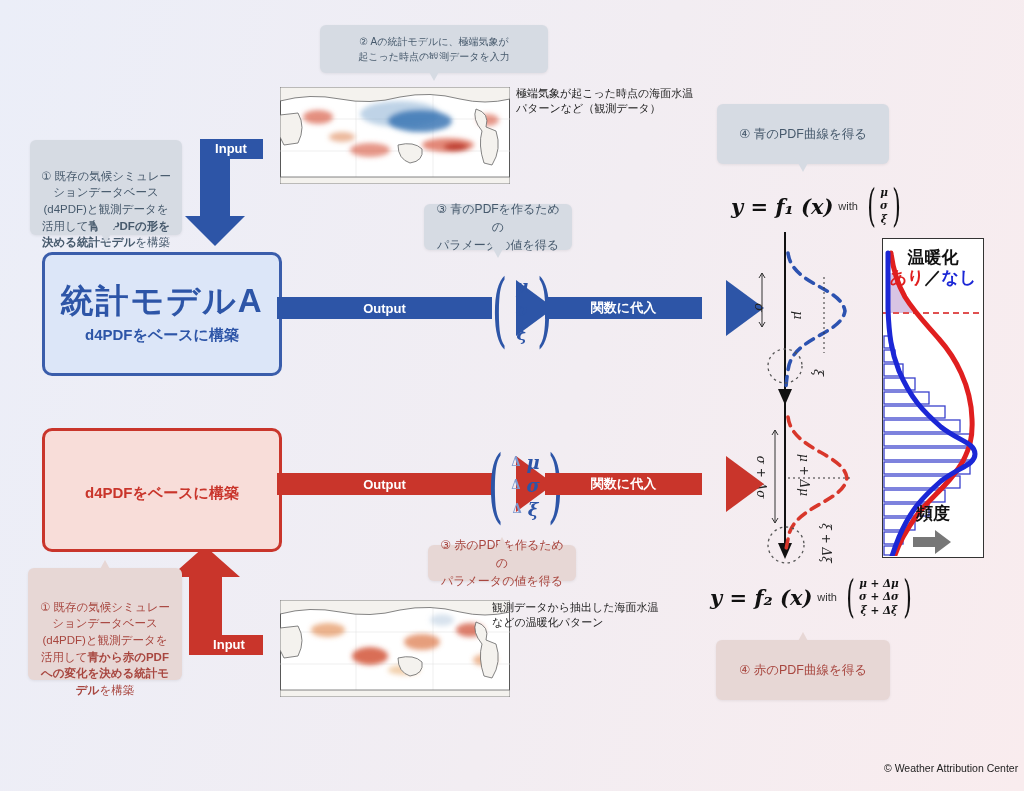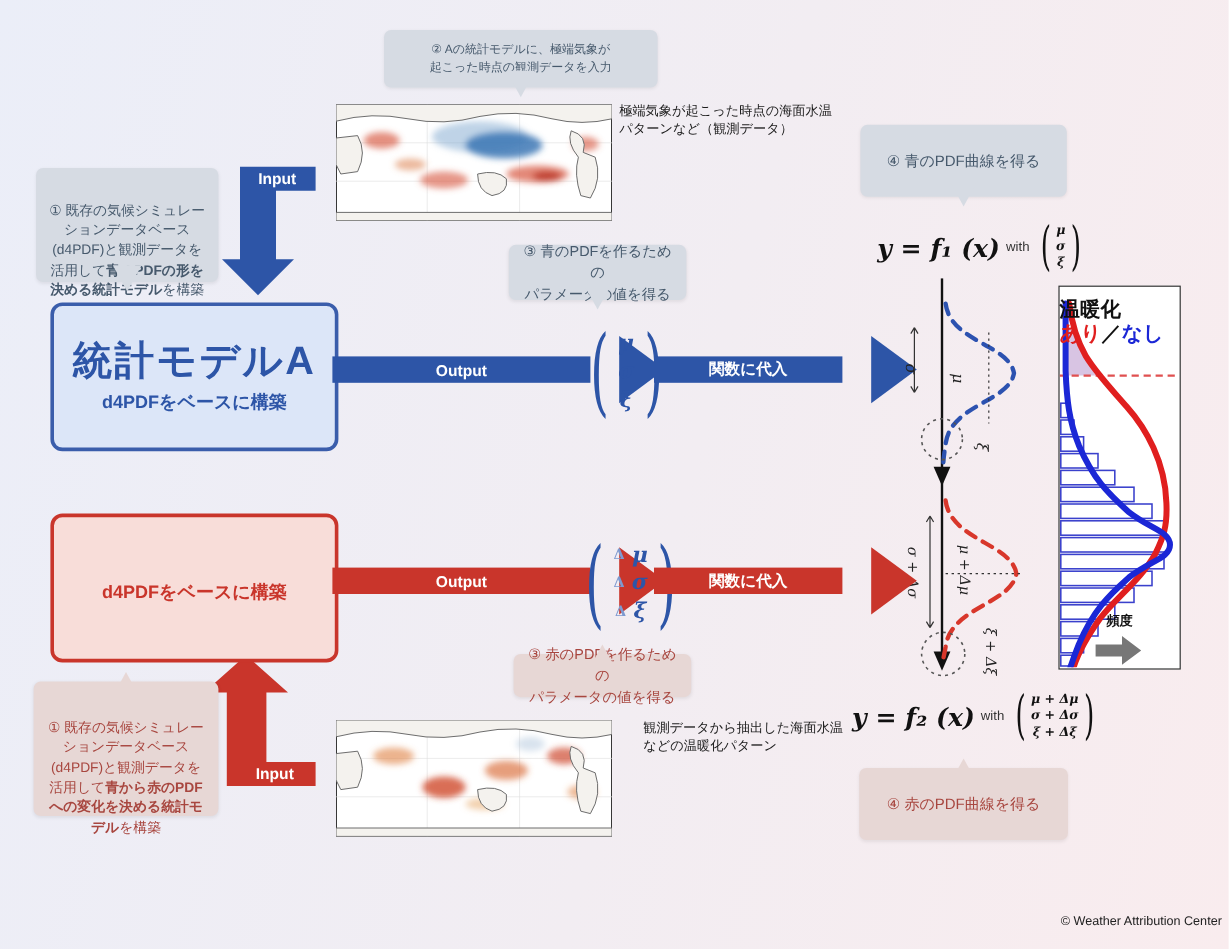--- a/index.html
+++ b/index.html
@@ -58,25 +58,25 @@
   .input-label{position:absolute;color:#fff;font-weight:bold;font-size:13px;
     text-align:center;line-height:20px;}
 
   
   .map-caption{position:absolute;font-size:11px;color:#1c1c1c;line-height:1.4;
     white-space:pre-line;}
 
   
   #chart{position:absolute;left:882px;top:238px;width:102px;height:320px;
     background:#fff;border:1.5px solid #333;box-sizing:border-box;}
-  .chart-legend{position:absolute;top:9px;left:0;width:100%;
+  .chart-legend{position:absolute;top:9px;left:0;width:100%;text-align:center;
     font-weight:bold;font-size:17px;line-height:1.2;color:#111;}
   .chart-legend .yes{color:#e01f1f;} .chart-legend .no{color:#1b27d6;}
   .freq-label{position:absolute;bottom:32px;left:0;width:100%;text-align:center;
-    font-weight:bold;font-size:11px;color:#111;}
+    font-weight:bold;font-size:17px;color:#111;}
 
   .copyright{position:absolute;font-size:10.5px;color:#222;}
   svg text.math{font-family:"DejaVu Serif",serif;font-style:italic;fill:#222;}
 </style>
 </head>
 <body>
 
 <div id="canvas">
 
   <svg class="abs" style="left:0;top:0;width:1024px;height:791px;pointer-events:none;" viewBox="0 0 1024 791">
@@ -290,21 +290,21 @@
       <ellipse cx="205" cy="60" rx="12" ry="6" fill="#e0803f" opacity="0.55"></ellipse>
     </g>
     <g fill="#f4f2ee" stroke="#666" stroke-width="0.8">
       <path d="M0,14 Q30,6 60,12 Q90,18 120,10 Q150,4 180,12 Q205,18 230,12 L230,0 L0,0 Z"></path>
       <path d="M0,28 L18,26 Q26,40 18,56 L4,58 L0,50 Z"></path>
       <path d="M118,58 Q134,54 142,62 Q144,74 130,76 Q118,72 118,58 Z"></path>
       <path d="M196,22 Q210,26 206,40 L216,44 Q222,62 212,78 L204,76 Q198,58 202,44 Q192,32 196,22 Z"></path>
       <path d="M0,90 L230,90 L230,97 L0,97 Z"></path>
     </g>
   </svg>
-  <div class="map-caption" style="left:536px;top:600px;width:215px;">観測データから抽出した海面水温
+  <div class="map-caption" style="left:492px;top:600px;width:215px;">観測データから抽出した海面水温
 などの温暖化パターン</div>
 
 
   <div class="formula" style="left:710px;top:576px;height:42px;">
     <span class="main">y = f₂ (x)</span>
     <span class="with">with</span>
     <span class="vec vec-sm">
       <span class="p">(</span>
       <span class="rows">
         <span>μ + Δμ</span>

